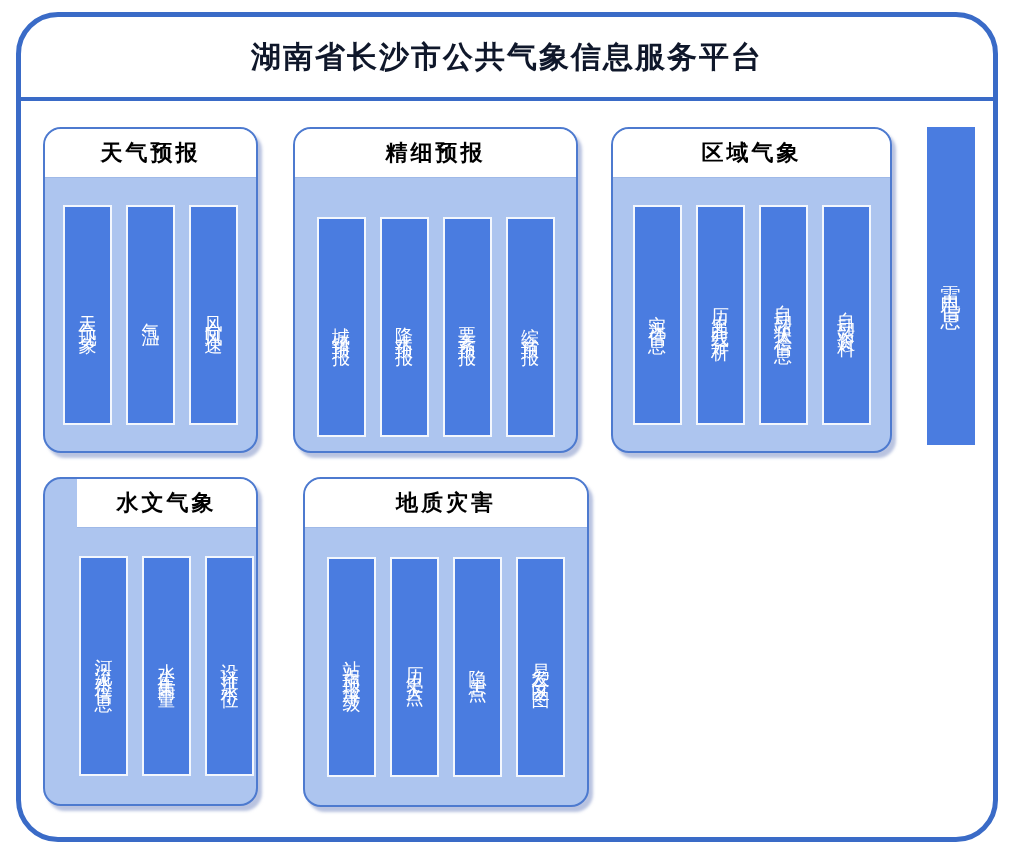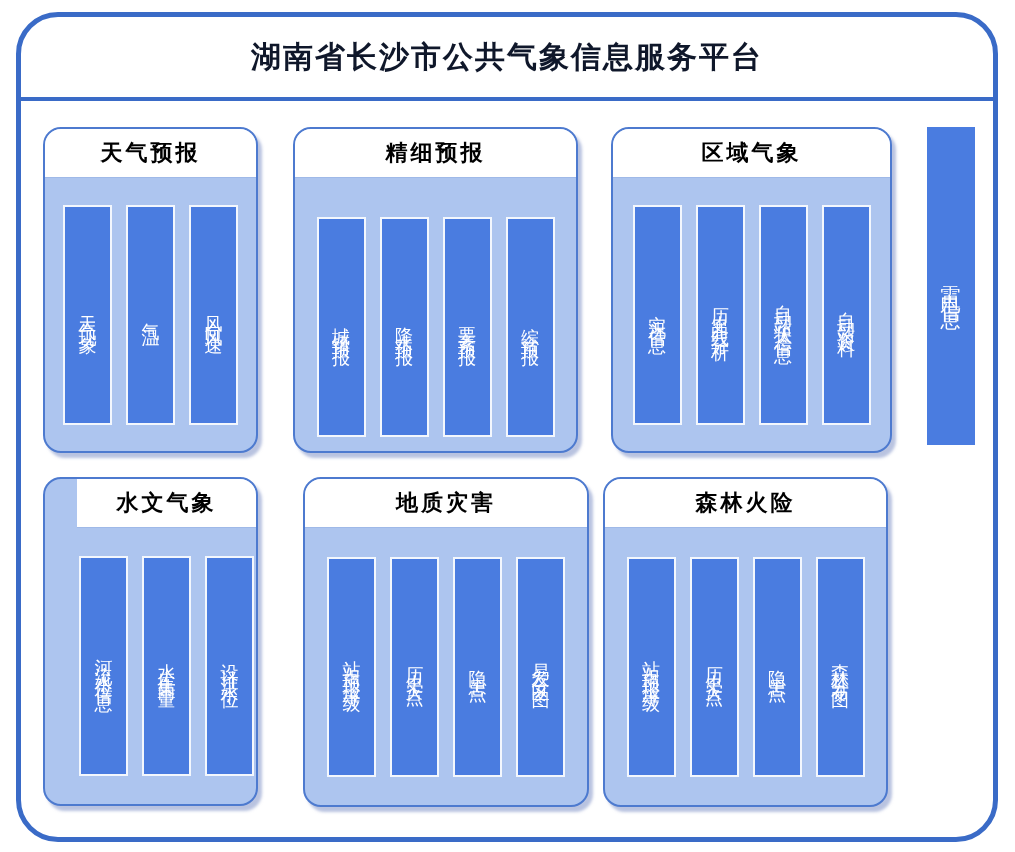--- a/index.html
+++ b/index.html
@@ -140,37 +140,18 @@
         </div>
       <div class="vbar">
           <span class="vtext">隐患点</span>
         </div>
       <div class="vbar">
           <span class="vtext">易发分区图</span>
         </div>
     </div>
   </div>
 
-  <div class="panel p5">
-    <div class="panel-header">
-      <span class="panel-title">森林火险</span>
-    </div>
-    <div class="panel-body">
-      <div class="vbar">
-          <span class="vtext">站点预报等级</span>
-        </div>
-      <div class="vbar">
-          <span class="vtext">历史灾点</span>
-        </div>
-      <div class="vbar">
-          <span class="vtext">隐患点</span>
-        </div>
-      <div class="vbar">
-          <span class="vtext">森林分布图</span>
-        </div>
-    </div>
-  </div>
 
   <div class="side-bar">
     <span class="vtext">雷电信息</span>
   </div>
 
 </div>
 
 </body></html>

